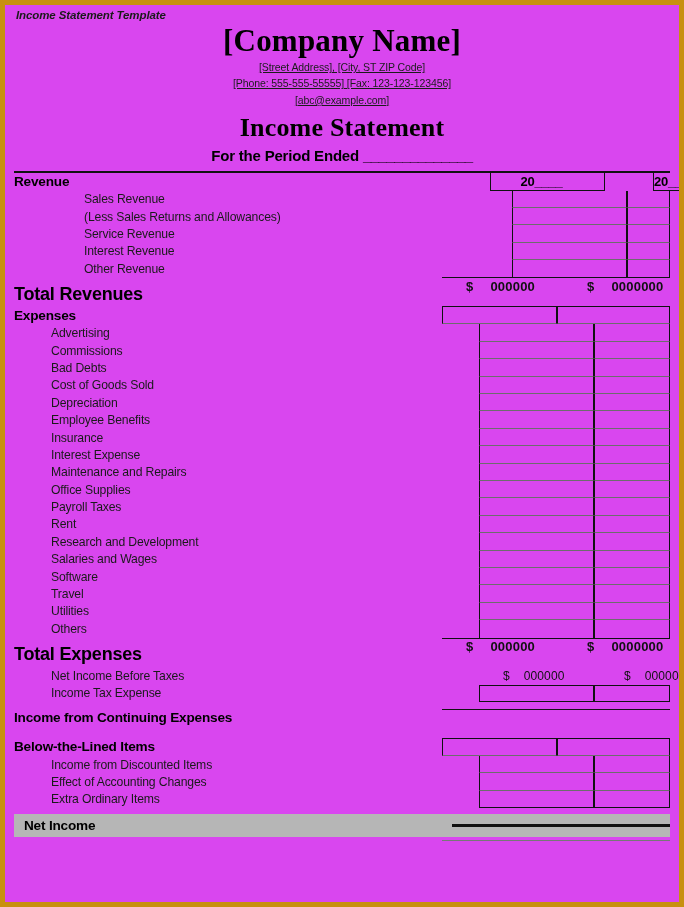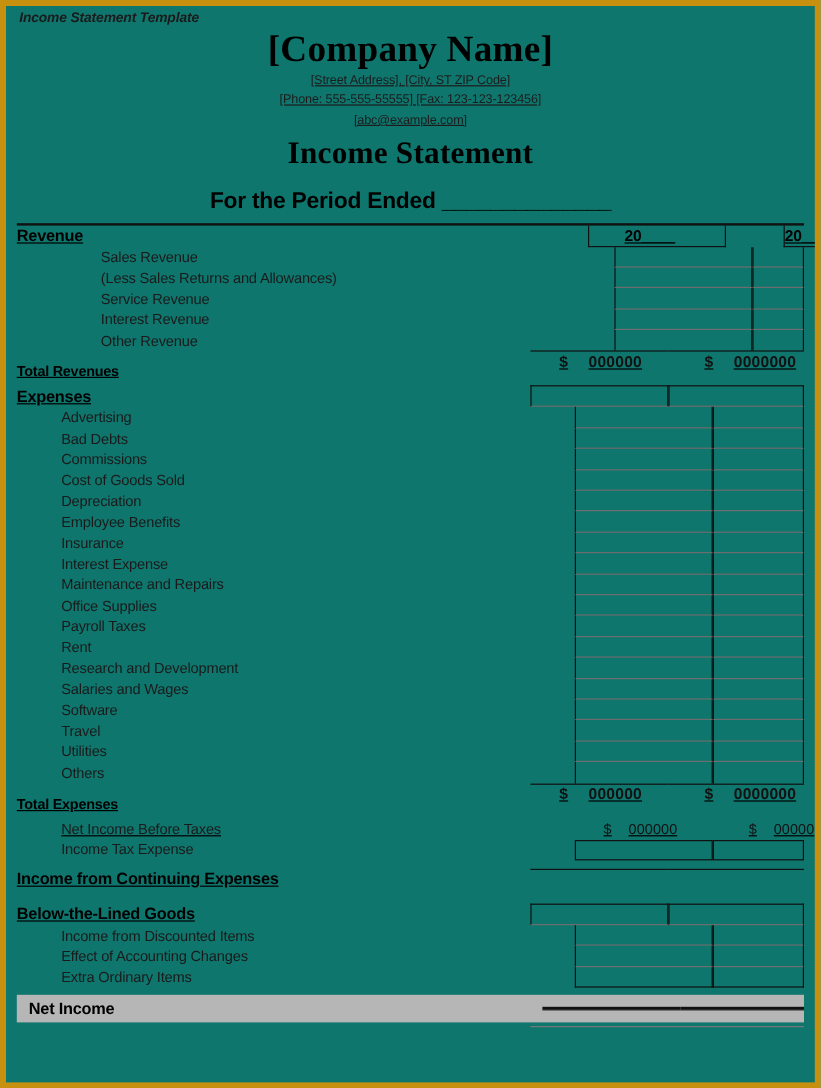--- a/index.html
+++ b/index.html
@@ -10,21 +10,21 @@
   body {
     font-family: "Liberation Sans", sans-serif;
     -webkit-font-smoothing: antialiased;
   }
 
   #page {
     position: relative;
     width: 684px;
     height: 907px;
     box-sizing: border-box;
-    background: #0f766e;
+    background: #d946ef;
     border: 5px solid #c8900f;
     overflow: hidden;
   }
 
   .inner {
     position: relative;
     width: 100%;
     height: 100%;
     box-sizing: border-box;
     padding: 0 9px;
@@ -64,24 +64,24 @@
   .statement-title {
     font-family: "Liberation Serif", serif;
     font-weight: bold;
     font-size: 26px;
     line-height: 1.25;
     color: #000;
     margin-top: 4px;
     letter-spacing: 0.2px;
   }
   .period-line {
-    font-size: 19px;
-    font-weight: bold;
-    color: #000;
-    margin-top: 12px;
+    font-size: 15px;
+    font-weight: bold;
+    color: #000;
+    margin-top: 2px;
     letter-spacing: -0.2px;
     white-space: pre;
   }
   .period-blank {
     letter-spacing: -0.5px;
   }
 
   
   .stmt {
     position: relative;
@@ -94,21 +94,21 @@
     border-top: 2px solid #111;
     margin: 0 0 0 0;
   }
 
   
   .row {
     display: flex;
     align-items: stretch;
     height: 17.4px;
   }
-  .row.tall { height: 18px; text-decoration: underline; }
+  .row.tall { height: 18px; }
 
   .lbl {
     flex: 0 0 428px;
     display: flex;
     align-items: center;
     font-size: 12.2px;
     color: #1a1a1a;
     letter-spacing: -0.15px;
     white-space: nowrap;
   }
@@ -142,21 +142,21 @@
   .gridcell.nb { border-bottom: none; }
 
   
   .h-section {
     font-size: 13.6px;
     font-weight: bold;
     color: #000;
     letter-spacing: -0.2px;
   }
   .h-total {
-    font-size: 12px;
+    font-size: 18px;
     font-weight: bold;
     color: #000;
     letter-spacing: -0.2px;
     margin-top: 16px;
   }
   .indent-rev { padding-left: 70px; }
   .indent-exp { padding-left: 37px; }
   .indent-mid { padding-left: 37px; }
 
   
@@ -333,26 +333,26 @@
         <div class="val gridcell topline"></div>
         <div class="val2 gridcell topline"></div>
       </div>
 
       <div class="row">
           <div class="lbl indent-exp">Advertising</div>
           <div class="val gridcell"></div>
           <div class="val2 gridcell"></div>
         </div>
       <div class="row">
+          <div class="lbl indent-exp">Commissions</div>
+          <div class="val gridcell"></div>
+          <div class="val2 gridcell"></div>
+        </div>
+      <div class="row">
           <div class="lbl indent-exp">Bad Debts</div>
-          <div class="val gridcell"></div>
-          <div class="val2 gridcell"></div>
-        </div>
-      <div class="row">
-          <div class="lbl indent-exp">Commissions</div>
           <div class="val gridcell"></div>
           <div class="val2 gridcell"></div>
         </div>
       <div class="row">
           <div class="lbl indent-exp">Cost of Goods Sold</div>
           <div class="val gridcell"></div>
           <div class="val2 gridcell"></div>
         </div>
       <div class="row">
           <div class="lbl indent-exp">Depreciation</div>
@@ -481,21 +481,21 @@
 
       <div class="row tall">
         <div class="lbl h-section">Income from Continuing  Expenses</div>
         <div class="val"></div>
         <div class="val2"></div>
       </div>
 
       <div class="spacer"></div>
 
       <div class="row tall">
-        <div class="lbl h-section">Below-the-Lined Goods</div>
+        <div class="lbl h-section">Below-the-Lined Items</div>
         <div class="val gridcell topline"></div>
         <div class="val2 gridcell topline"></div>
       </div>
 
       <div class="row">
           <div class="lbl indent-exp">Income from Discounted Items</div>
           <div class="val gridcell"></div>
           <div class="val2 gridcell"></div>
         </div>
       <div class="row">

